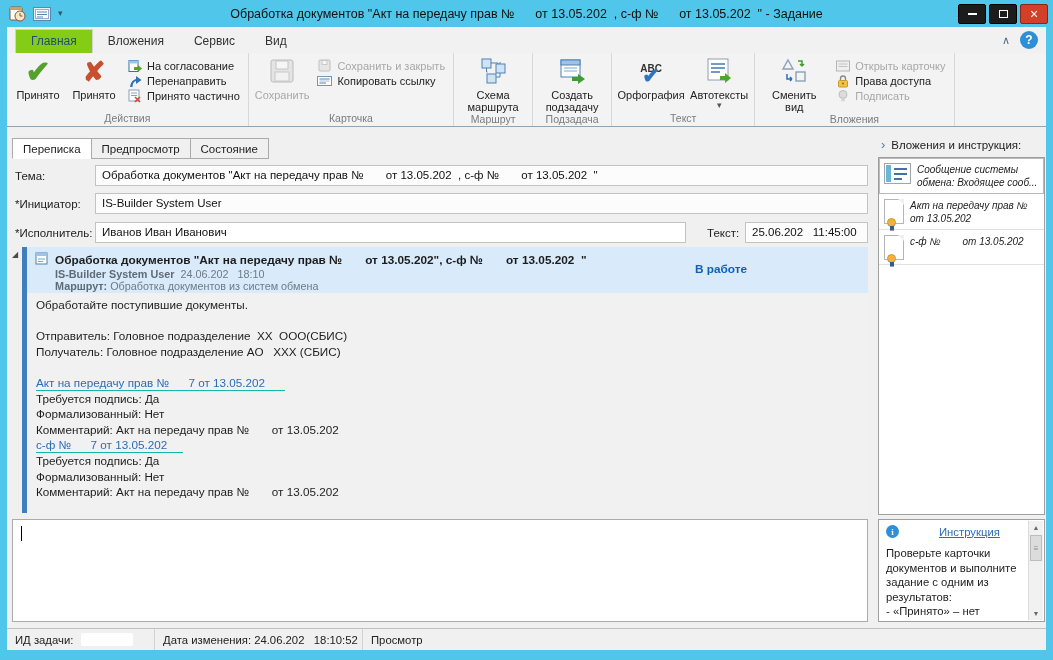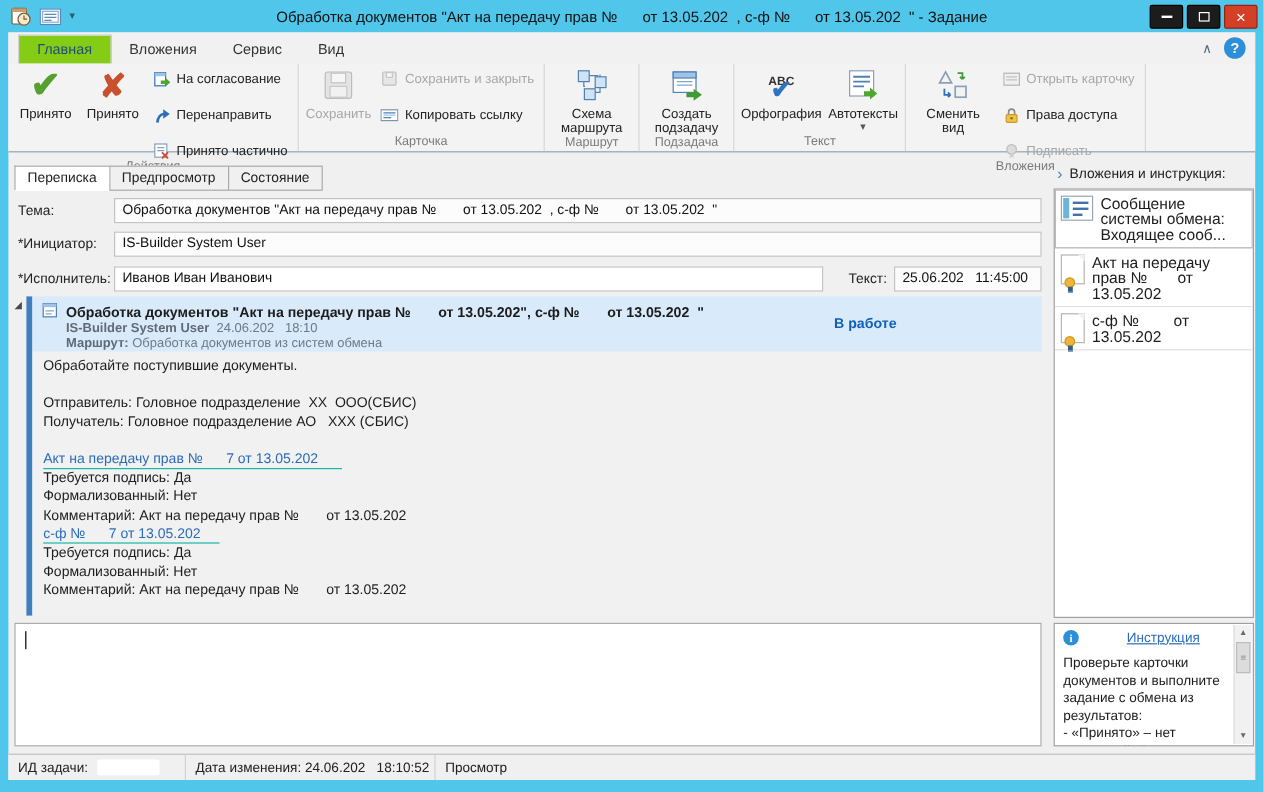--- a/index.html
+++ b/index.html
@@ -35,21 +35,21 @@
   
   .ribbon { position:absolute; top:26px; left:0; right:0; height:74px; background:#f3f3f3;
             border-bottom:1px solid #8fa3b3; display:flex; }
   .rgroup { display:flex; flex-direction:column; border-right:1px solid #d8d8d8; padding:1px 3px 0; }
   .rgroup-body { flex:1; display:flex; align-items:flex-start; }
   .rgroup-label { text-align:center; font-size:10.5px; color:#7b7b7b; padding:0 4px 2px; }
   .bigbtn { min-width:56px; max-width:72px; display:flex; flex-direction:column; align-items:center;
             text-align:center; font-size:11px; color:#222; padding:2px 3px 0; }
   .bigbtn .bico { height:32px; display:flex; align-items:center; justify-content:center; }
   .bigbtn .blabel { line-height:12px; margin-top:1px; }
-  .smallcol { display:flex; flex-direction:column; gap:15px; padding:4px 5px 0; }
+  .smallcol { display:flex; flex-direction:column; gap:0; padding:4px 5px 0; }
   .smallbtn { display:flex; align-items:center; gap:5px; font-size:11px; color:#222; height:15px; white-space:nowrap; }
   .smallbtn .sico { width:15px; height:15px; display:flex; align-items:center; justify-content:center; }
   .disabled, .disabled .blabel { color:#a8a8a8 !important; }
   .check-glyph { color:#55a02e; font-size:30px; font-weight:bold; line-height:30px; }
   .cross-glyph { color:#c8502f; font-size:27px; font-weight:bold; line-height:27px; }
   .abc-ico { display:flex; flex-direction:column; align-items:center; line-height:10px; }
   .abc-ico .abc-t { font-size:10px; font-weight:bold; color:#333; }
   .abc-ico .abc-c { font-size:21px; color:#2e74c0; font-weight:bold; margin-top:-3px; }
   .drop-arrow { color:#555; font-size:9px; line-height:9px; }
   
@@ -79,21 +79,21 @@
   
   .reply { position:absolute; left:5px; top:492px; width:856px; height:103px; background:#fff; border:1px solid #ababab; }
   .caret { position:absolute; left:8px; top:6px; width:1px; height:15px; background:#000; animation: blink 1s steps(1) infinite; }
   @keyframes blink { 50% { opacity:0; } }
   
   .rp-header { position:absolute; left:874px; top:112px; font-size:11.5px; color:#222; display:flex; gap:6px; align-items:center; }
   .rp-chevron { color:#4a7ab5; font-size:13px; line-height:12px; }
   .attach-box { position:absolute; left:871px; top:130px; width:167px; height:358px; background:#fff; border:1px solid #9f9f9f; overflow:hidden; }
   .attach-item { display:flex; gap:6px; padding:5px 4px 4px 5px; border-bottom:1px solid #e2e2e2; align-items:flex-start; }
   .attach-item.selected { outline:1px solid #b9b9b9; outline-offset:-1px; }
-  .attach-label { font-size:13px; line-height:13px; color:#1d1d1d; white-space:pre-wrap; }
+  .attach-label { font-size:10px; line-height:13px; color:#1d1d1d; white-space:pre-wrap;font-style:italic; }
   .msgcard-ico { position:relative; width:27px; height:21px; background:#fff; border:1px solid #9aa7b2; flex:none; }
   .msgcard-ico .stripe { position:absolute; left:1px; top:1px; bottom:1px; width:5px; background:#6cb4d8; }
   .msgcard-ico .l { position:absolute; left:9px; right:3px; height:2px; background:#3f74a8; }
   .docseal-ico { position:relative; width:20px; height:25px; background:#fff; border:1px solid #b5b5b5; flex:none; }
   .docseal-ico .fold { position:absolute; right:-1px; top:-1px; width:0; height:0;
       border-left:6px solid transparent; border-top:6px solid #f0f0f0; }
   .docseal-ico .seal { position:absolute; left:2px; bottom:-4px; width:9px; height:9px; border-radius:50%;
       background:#eeb53a; border:1px solid #cf9a22; }
   .docseal-ico .ribbon { position:absolute; left:5px; bottom:-8px; width:4px; height:5px; background:#2e5f8f; }
   .instr-box { position:absolute; left:871px; top:492px; width:167px; height:103px; background:#fff; border:1px solid #9f9f9f; overflow:hidden; }
@@ -458,21 +458,21 @@
       <span class="attach-label">с-ф №        от 13.05.202</span>
     </div>
   </div>
 
   <div class="instr-box">
     <div class="instr-inner">
       <div class="instr-head">
         <span class="info-ico">i</span>
         <span class="instr-link">Инструкция</span>
       </div>
-      <div class="instr-text">Проверьте карточки документов и выполните задание с обмена из результатов:</div>
+      <div class="instr-text">Проверьте карточки документов и выполните задание с одним из результатов:</div>
       <div class="instr-text">- «Принято» – нет замечаний. Документы</div>
     </div>
     <div class="sbar">
       <div class="arr">▲</div>
       <div class="thumb">≡</div>
       <div class="arr down">▼</div>
     </div>
   </div>
 
   <div class="statusbar">

